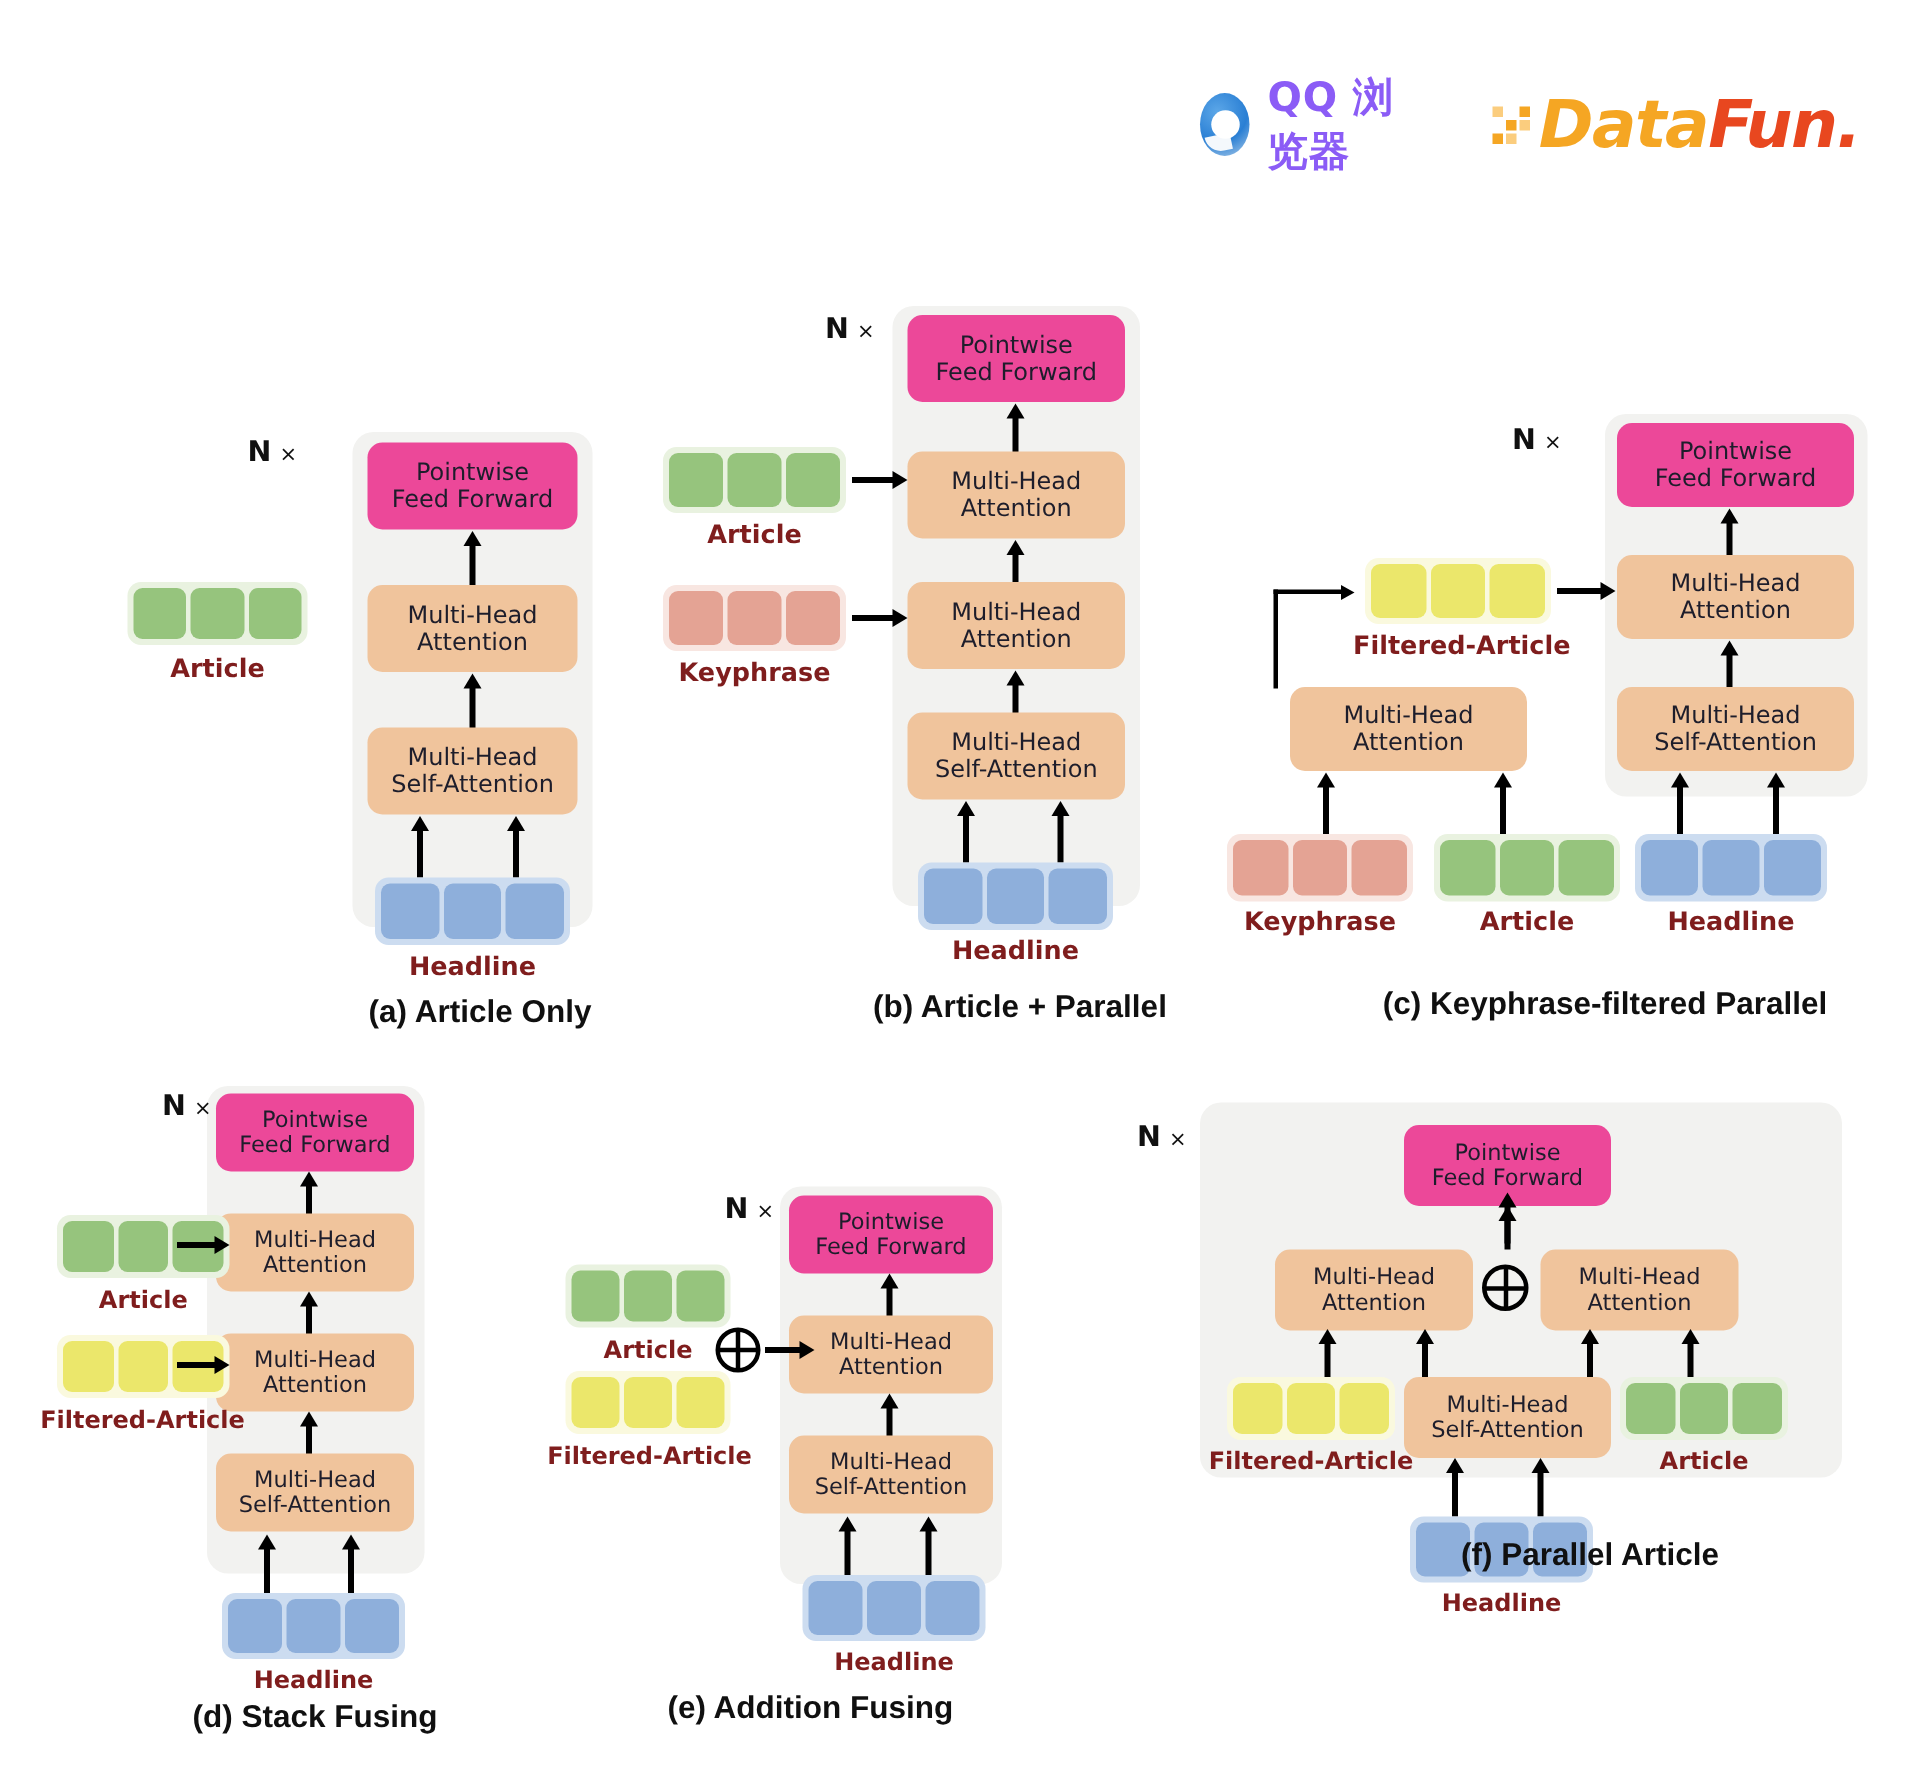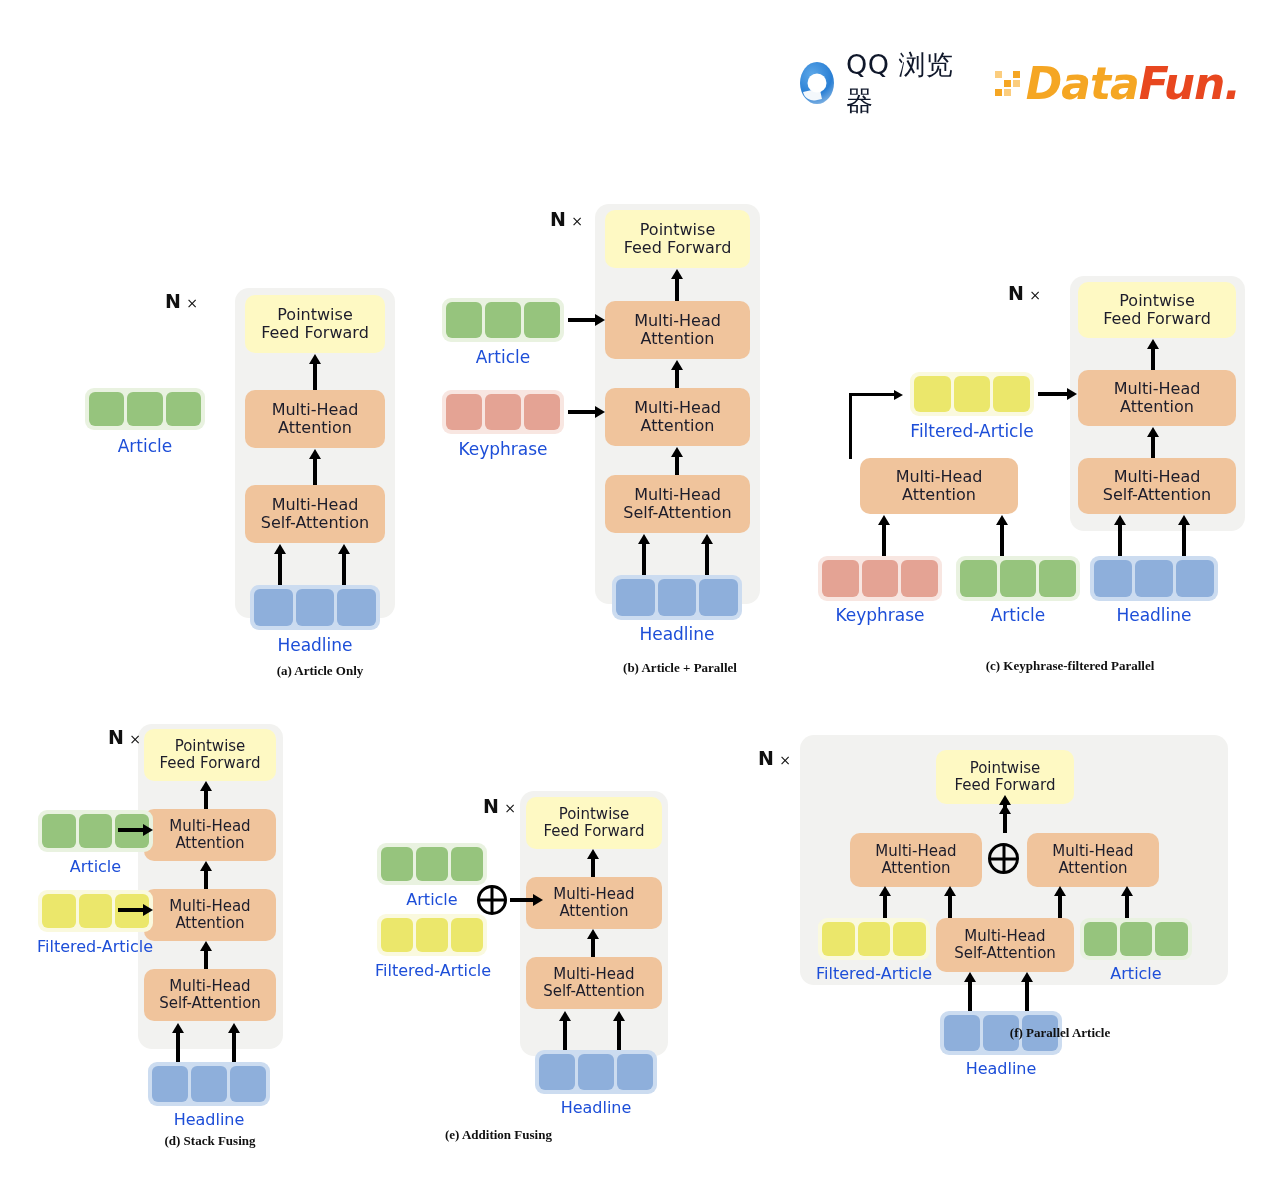--- a/index.html
+++ b/index.html
@@ -43,23 +43,24 @@
     content: "";
     position: absolute;
     left: 4px; bottom: 3px;
     width: 17px; height: 11px;
     background: #f4f8fc;
     border-radius: 0 0 0 14px;
     transform: rotate(-12deg);
   }
   .qq-text {
     font-size: 27px;
-    color: #0f172a;
+    color: #8b5cf6;
     letter-spacing: 0.5px;
     font-family: "DejaVu Sans", sans-serif;
+    font-weight: bold;
   }
   .datafun-logo {
     display: flex; align-items: center; gap: 4px;
     position: relative;
   }
   .df-dots {
     display: grid;
     grid-template-columns: repeat(3, 7px);
     grid-template-rows: repeat(3, 7px);
     gap: 2px;
@@ -93,21 +94,21 @@
     display: flex;
     flex-direction: column;
     align-items: center;
     justify-content: center;
     text-align: center;
     line-height: 1.12;
     font-family: "DejaVu Sans", sans-serif;
     color: #1d1d2b;
     white-space: nowrap;
   }
-  .blk.ffn { background: #fef9c3; }
+  .blk.ffn { background: #ec4899; }
   .blk.attn { background: #f0c49c; }
 
   
   .tokens {
     position: absolute;
     border-radius: 9px;
     display: flex;
     align-items: center;
     justify-content: center;
     gap: 3px;
@@ -124,32 +125,32 @@
   .tok-blue { background: #ccdcf0; }
   .tok-blue span { background: #8eafdb; }
   .tok-red { background: #f8e6e1; }
   .tok-red span { background: #e4a394; }
   .tok-yellow { background: #faf9de; }
   .tok-yellow span { background: #ebe76b; }
 
   .lbl {
     position: absolute;
     font-family: "DejaVu Sans", sans-serif;
-    font-weight: normal;
-    color: #1d4ed8;
+    font-weight: bold;
+    color: #7f1d1d;
     white-space: nowrap;
     text-align: center;
   }
   .caption {
     position: absolute;
-    font-family: Liberation Serif, serif;
+    font-family: Liberation Sans, sans-serif;
     font-weight: bold;
     color: #101010;
     white-space: nowrap;
-    font-size: 13px;
+    font-size: 21px;
   }
   .nx {
     position: absolute;
     font-family: "DejaVu Sans", sans-serif;
     color: #101010;
     white-space: nowrap;
     font-size: 17px;
   }
   .nx b { font-weight: bold; font-size: 19px; }
   .nx i { font-style: normal; font-size: 14px; }

